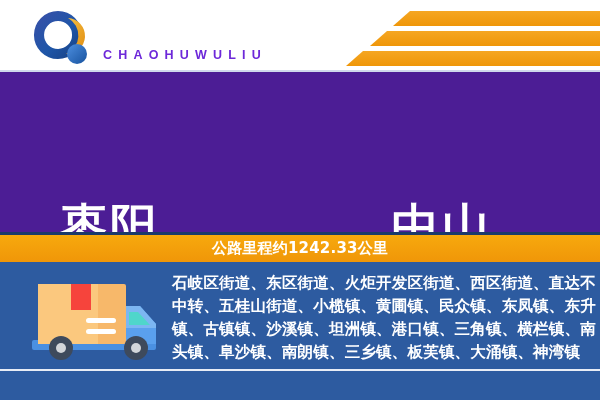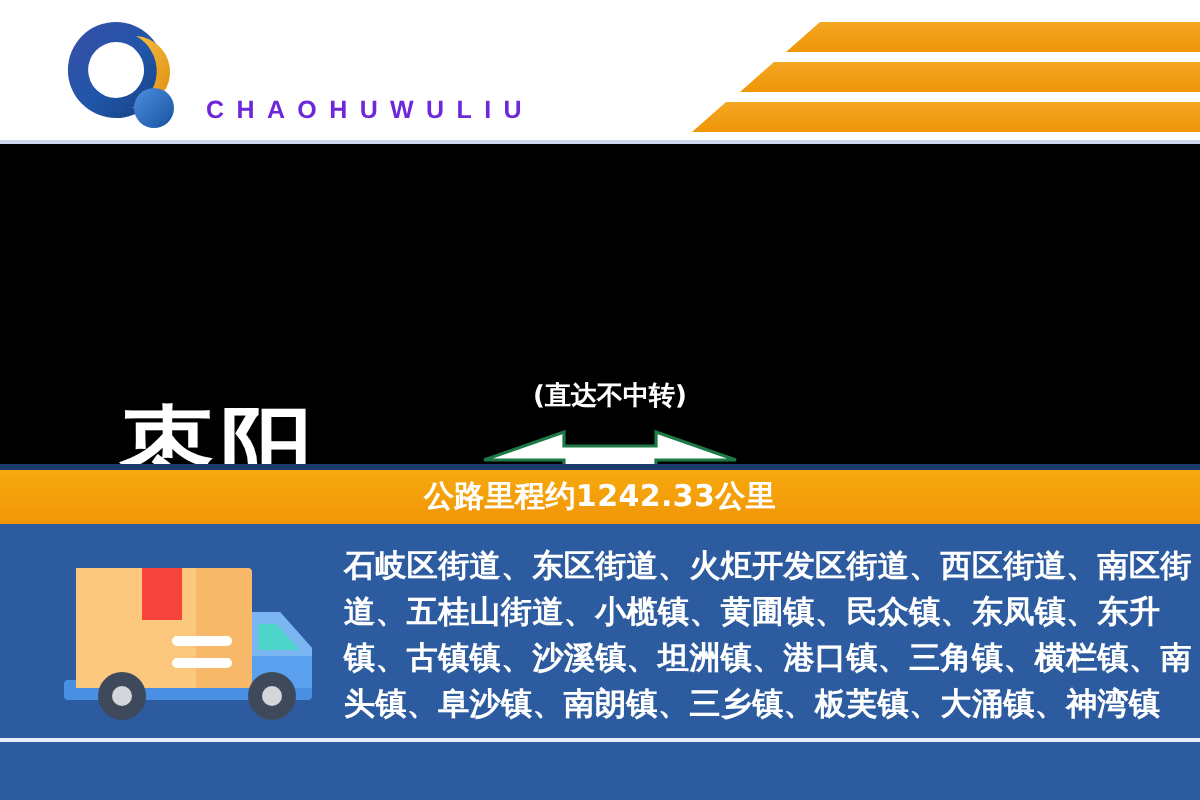--- a/index.html
+++ b/index.html
@@ -75,21 +75,21 @@
     left: 0; top: 70px;
     width: 600px; height: 2px;
     background: #cfd8ec;
   }
 
   
   .route-panel {
     position: absolute;
     left: 0; top: 72px;
     width: 600px; height: 160px;
-    background: #000000;
+    background: #4c1d95;
   }
   .city {
     position: absolute;
     top: 128px;
     font-size: 47px;
     font-weight: bold;
     color: #ffffff;
     letter-spacing: 3px;
     line-height: 52px;
     white-space: nowrap;
@@ -215,30 +215,22 @@
       <div class="stripe s1"></div>
       <div class="stripe s2"></div>
       <div class="stripe s3"></div>
     </div>
   </div>
   <div class="header-rule"></div>
 
   <div class="route-panel">
     <div class="city origin">枣阳</div>
 
-    <div class="route-mid">
-      <div class="route-note top">(直达不中转)</div>
-      <div class="arrow-wrap">
-        <svg viewBox="0 0 130 30" xmlns="http://www.w3.org/2000/svg">
-          <path d="M2 19 L42 5 L42 12 L88 12 L88 5 L128 19 L88 19 L88 26 L42 26 L42 19 Z" fill="#ffffff" stroke="#1d7a45" stroke-width="1.6" stroke-linejoin="miter"></path>
-        </svg>
-      </div>
-      <div class="route-note bottom">【往返运输】</div>
-    </div>
-
+
+    <div class="city dest">中山</div>
   </div>
 
   <div class="info-divider"></div>
   <div class="info-bar">
     <span class="info-text">公路里程约1242.33公里</span>
   </div>
 
   <div class="coverage"></div>
 
   <div class="truck">
@@ -259,17 +251,17 @@
       <rect x="58" y="42" width="30" height="5" rx="2.5" fill="#ffffff"></rect>
       <rect x="58" y="53" width="30" height="5" rx="2.5" fill="#ffffff"></rect>
 
       <circle cx="33" cy="72" r="12" fill="#3e4a5c"></circle>
       <circle cx="33" cy="72" r="5" fill="#d3d6da"></circle>
       <circle cx="108" cy="72" r="12" fill="#3e4a5c"></circle>
       <circle cx="108" cy="72" r="5" fill="#d3d6da"></circle>
     </svg>
   </div>
 
-  <div class="coverage-text">石岐区街道、东区街道、火炬开发区街道、西区街道、南区街道、五桂山街道、小榄镇、黄圃镇、民众镇、东凤镇、东升镇、古镇镇、沙溪镇、坦洲镇、港口镇、三角镇、横栏镇、南头镇、阜沙镇、南朗镇、三乡镇、板芙镇、大涌镇、神湾镇</div>
+  <div class="coverage-text">石岐区街道、东区街道、火炬开发区街道、西区街道、直达不中转、五桂山街道、小榄镇、黄圃镇、民众镇、东凤镇、东升镇、古镇镇、沙溪镇、坦洲镇、港口镇、三角镇、横栏镇、南头镇、阜沙镇、南朗镇、三乡镇、板芙镇、大涌镇、神湾镇</div>
 
   <div class="bottom-rule"></div>
 
 </div>
 
 </body></html>

